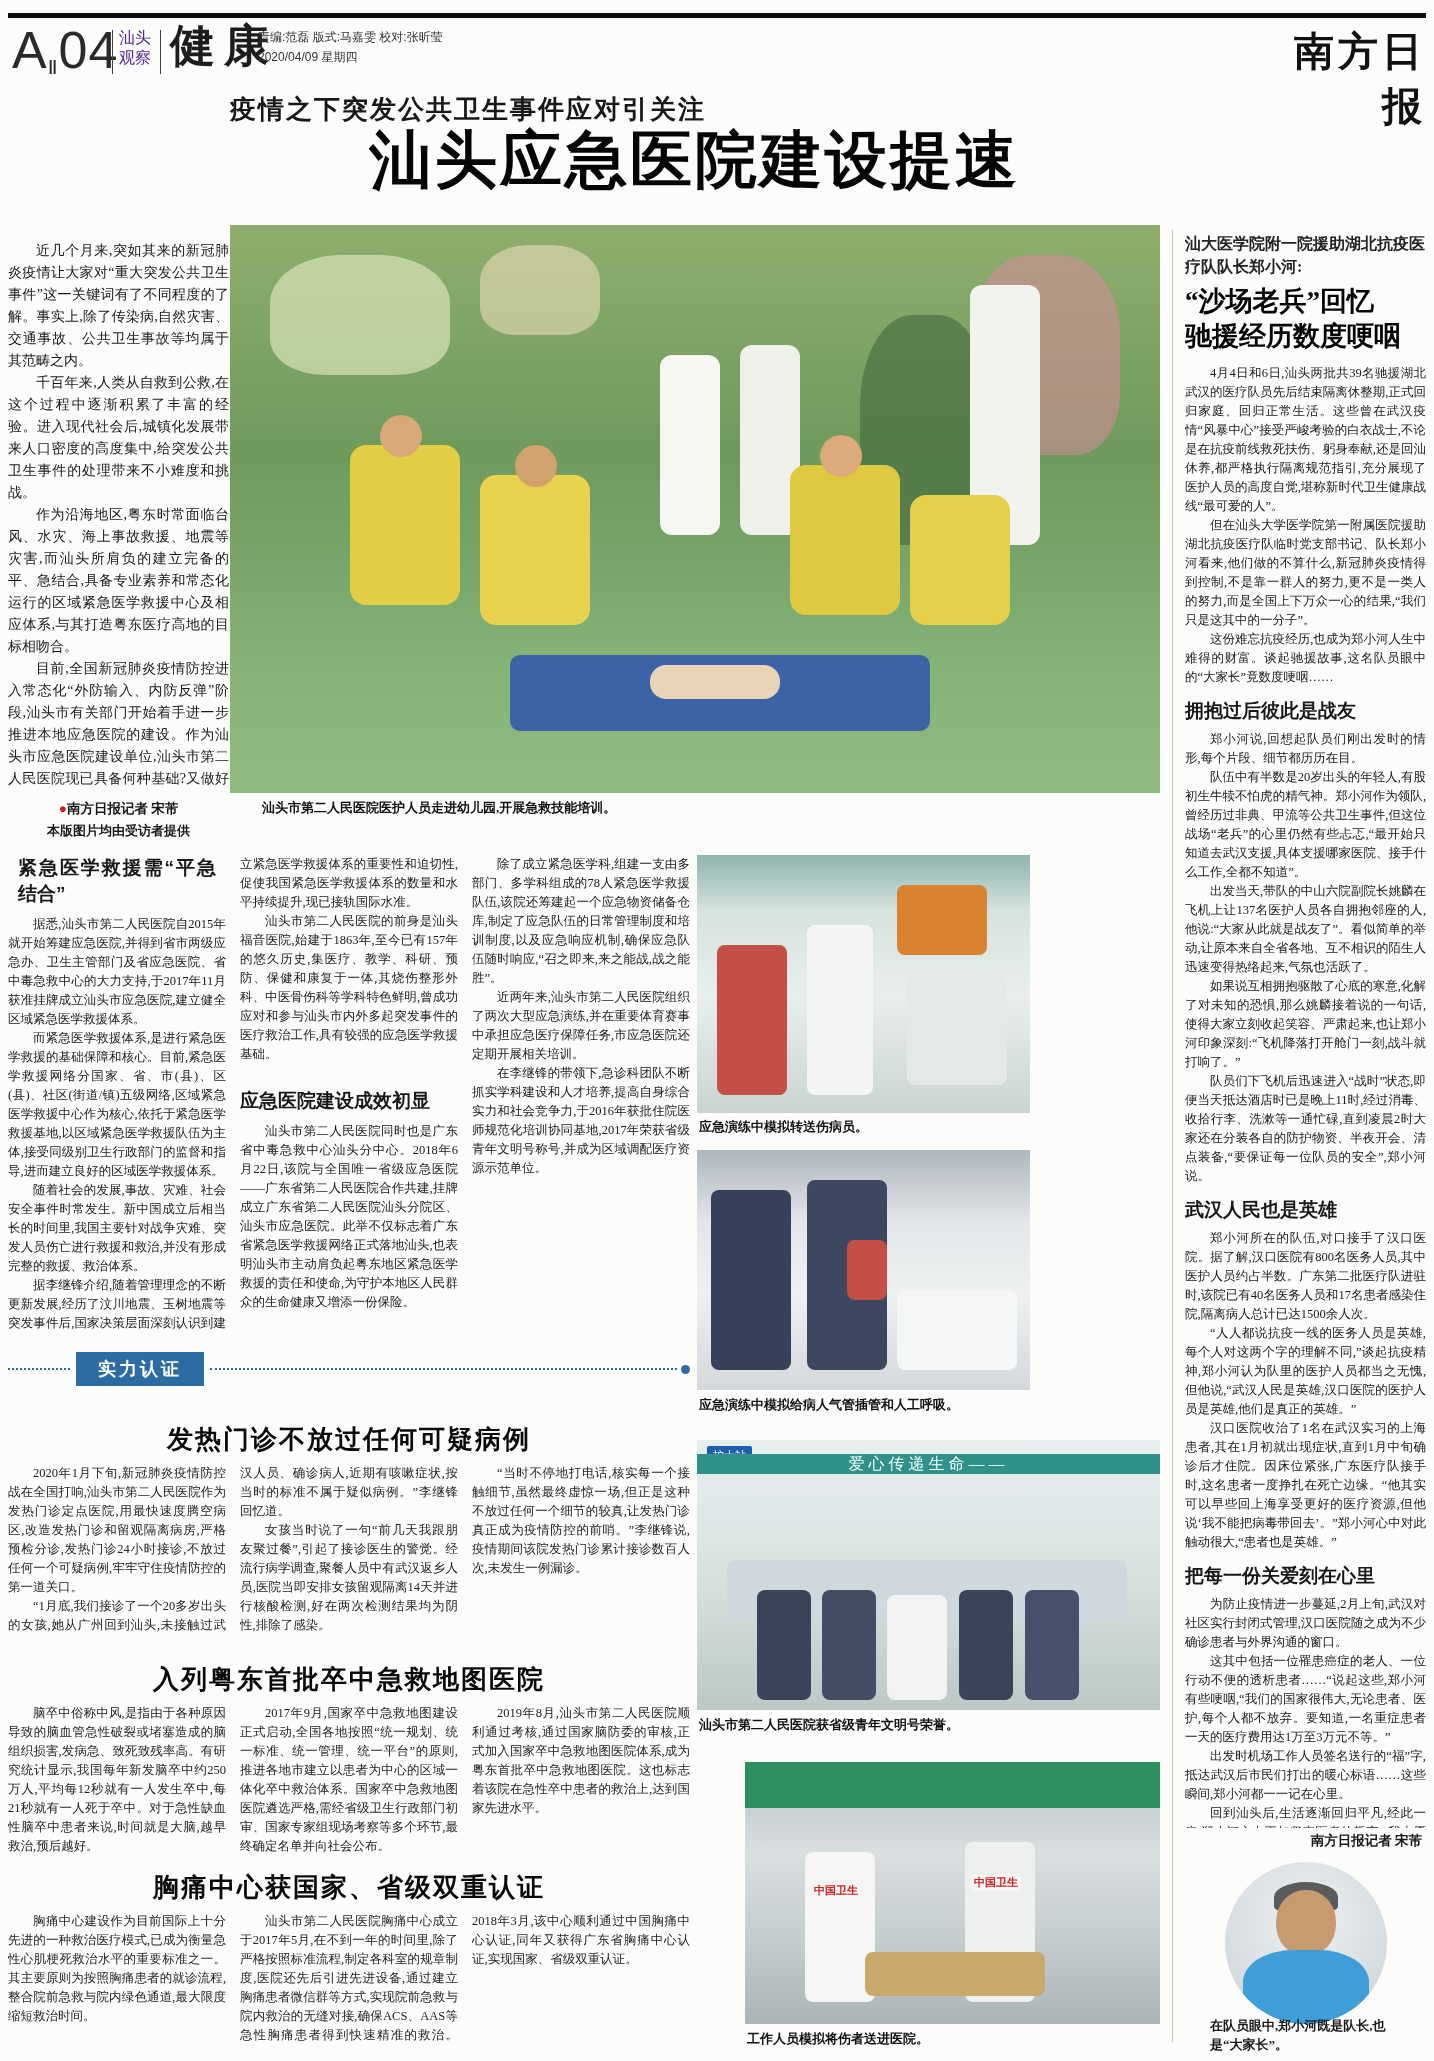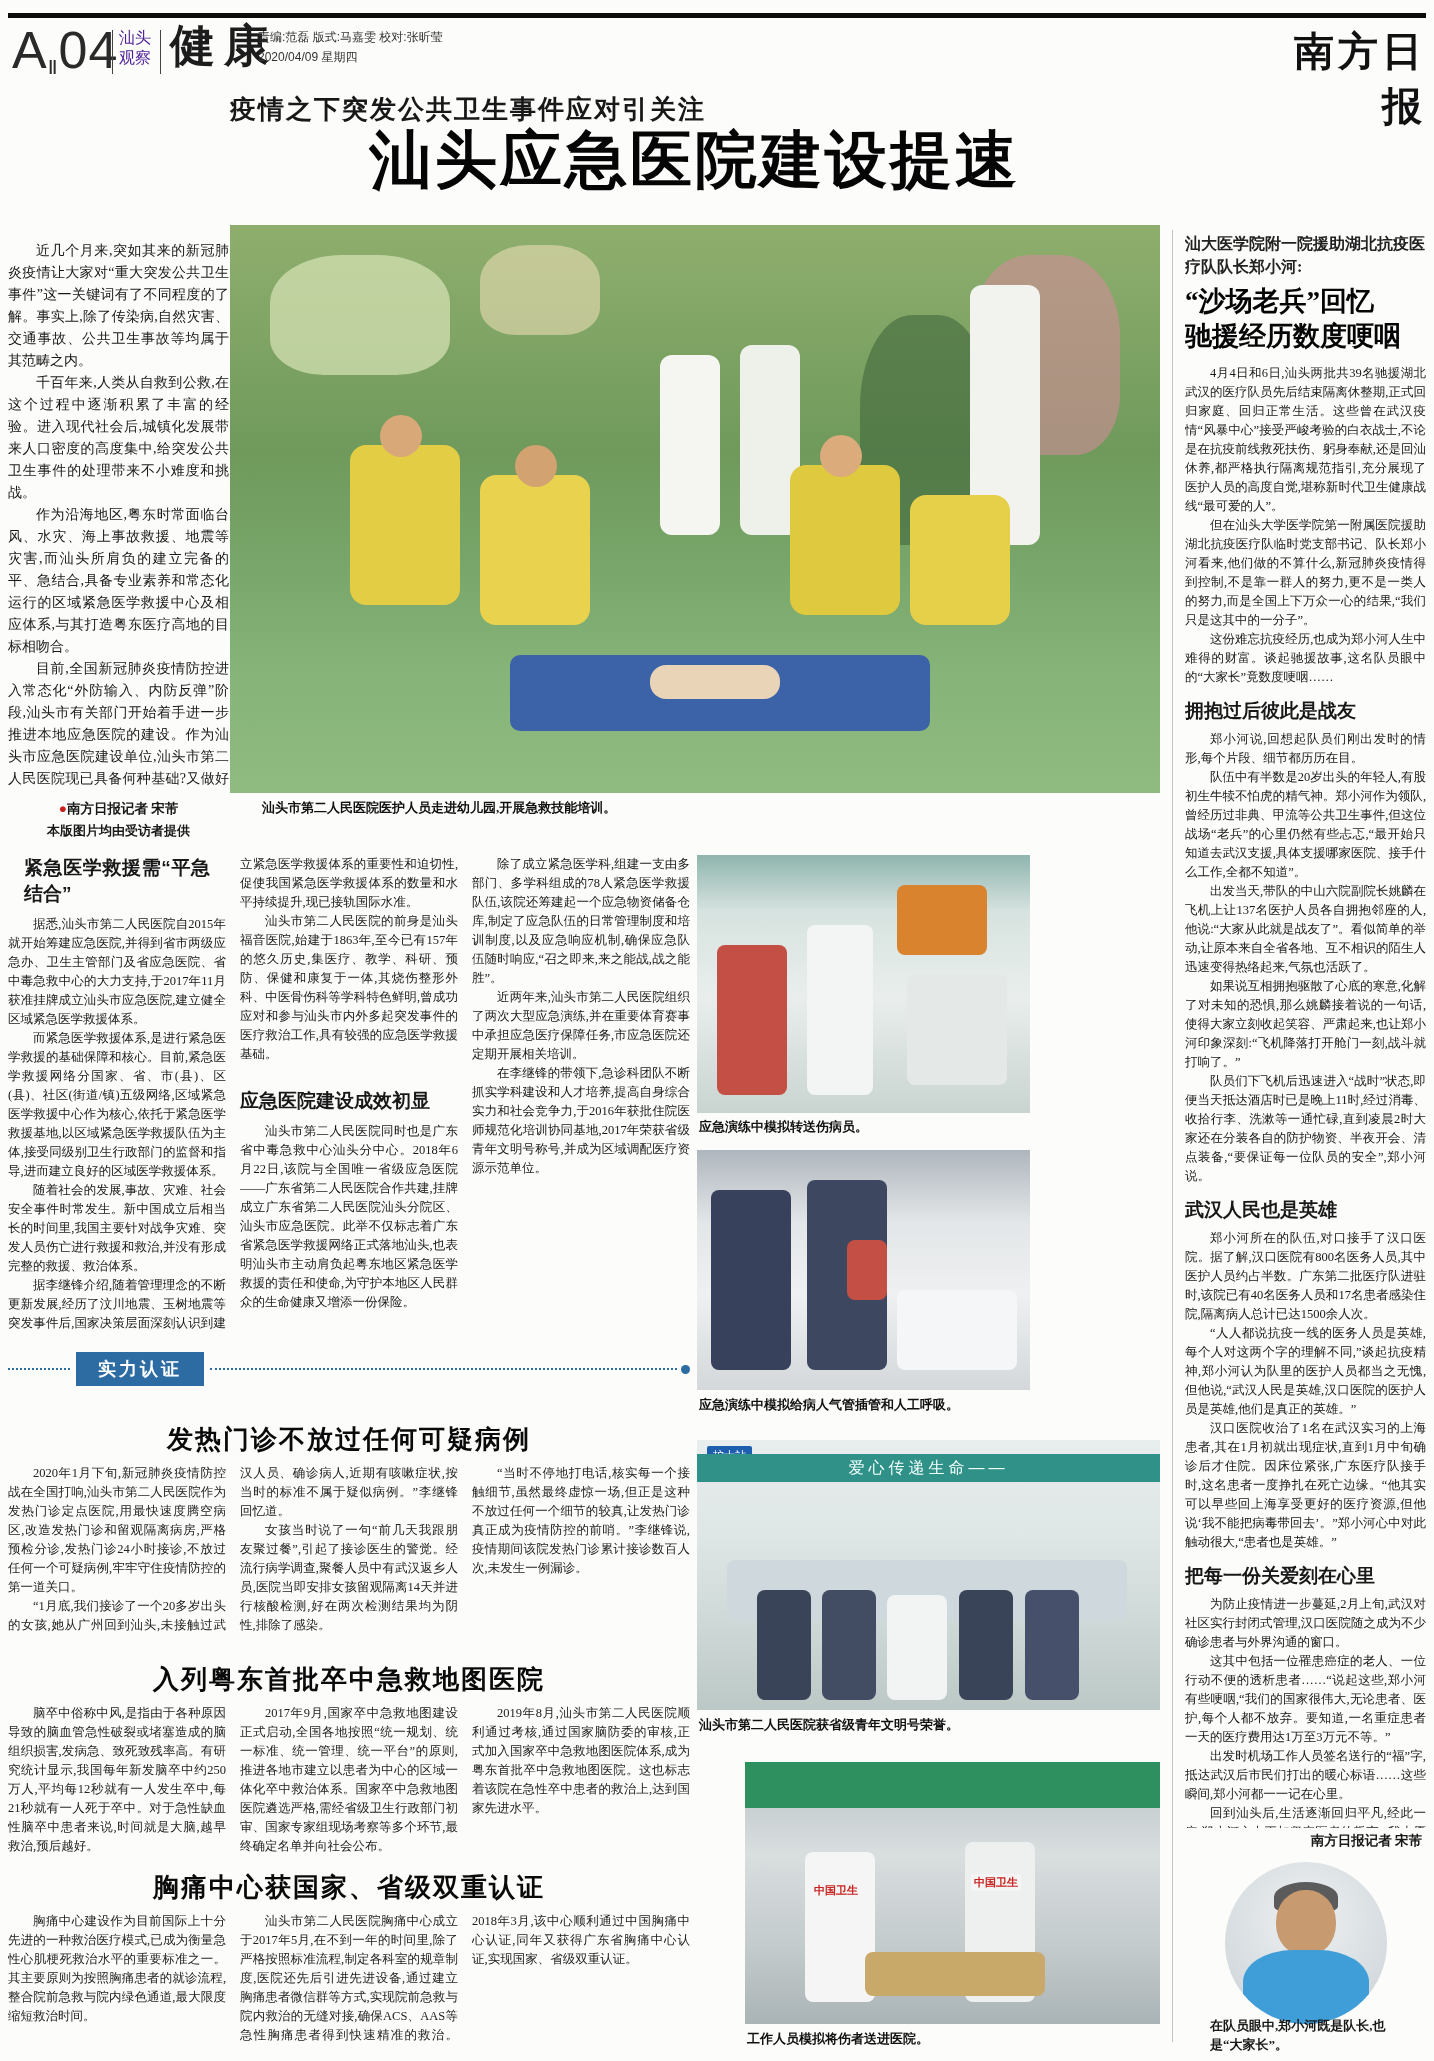--- a/index.html
+++ b/index.html
@@ -34,29 +34,29 @@
   .cap-main{top:799px;left:262px;width:860px}
   .p1{top:855px;left:697px;width:333px;height:258px;background:linear-gradient(180deg,#8fb5ae 0%,#d7e3e0 22%,#e9eeec 55%,#c9d4d1 100%)}
   .cap1{top:1118px;left:699px;width:331px}
   .p2{top:1150px;left:697px;width:333px;height:240px;background:linear-gradient(180deg,#aeb6bd 0%,#e3e6e8 30%,#eef0f1 60%,#d4d8da 100%)}
   .cap2{top:1396px;left:699px;width:400px}
   .p3{top:1440px;left:697px;width:463px;height:270px;background:linear-gradient(180deg,#e8edee 0%,#dfe6e6 35%,#cdd8d6 70%,#bcc8c6 100%)}
   .cap3{top:1716px;left:699px;width:461px}
   .p4{top:1762px;left:745px;width:415px;height:262px;background:linear-gradient(180deg,#b9c2c5 0%,#d9dedf 35%,#c4cbcd 70%,#aab3b5 100%)}
   .cap4{top:2030px;left:747px;width:413px}
   .fig{position:absolute;border-radius:8px}
-  .banner{position:absolute;left:0;right:0;top:14px;height:28px;background:#2f9188;color:#f3fffd;font-size:16px;letter-spacing:4px;
-          display:flex;align-items:center;justify-content:center;font-family:Liberation Sans, sans-serif}
+  .banner{position:absolute;left:0;right:0;top:14px;height:20px;background:#2f9188;color:#f3fffd;font-size:16px;letter-spacing:4px;
+          display:flex;align-items:center;justify-content:center;font-family:Liberation Serif, serif}
   .sign{position:absolute;left:10px;top:6px;background:#1d5fae;color:#fff;font-size:11px;padding:2px 6px;border-radius:2px;font-family:"Liberation Sans",sans-serif}
   .vest-label{position:absolute;color:#c9211e;font-size:11px;font-weight:700;background:#f4f5f4;padding:1px 3px;border-radius:2px;font-family:"Liberation Sans",sans-serif}
   
   .mid{top:855px;left:8px;width:682px;height:492px;column-count:3;column-gap:14px;column-fill:auto;
        font-size:12.5px;line-height:19px;text-align:justify;overflow:hidden}
   .mid p{text-indent:2em}
-  .mid h3{font-family:"Liberation Sans","DejaVu Sans",sans-serif;font-size:19px;line-height:26px;font-weight:700;margin:0 16px 8px;text-indent:0}
+  .mid h3{font-family:"Liberation Sans","DejaVu Sans",sans-serif;font-size:19px;line-height:26px;font-weight:700;margin:0 10px 8px;text-indent:0}
   .mid h3.later{margin:24px 0 8px}
   
   .badge-row{top:1352px;left:8px;width:682px;height:34px;display:flex;align-items:center}
   .dotline{flex:0 0 62px;border-top:2px dotted #2d6ca2;height:0}
   .dotline2{flex:1;border-top:2px dotted #2d6ca2;height:0}
   .badge{background:#2d6ca2;color:#fff;font-family:"Liberation Sans",sans-serif;font-weight:700;font-size:18px;
          letter-spacing:3px;padding:5px 22px;margin:0 6px}
   .bullet{width:9px;height:9px;border-radius:50%;background:#2d6ca2;margin-left:4px}
   
   .sub-h{left:8px;width:682px;text-align:center;font-size:26px;font-weight:800;letter-spacing:2px;color:#0a0a0a}

